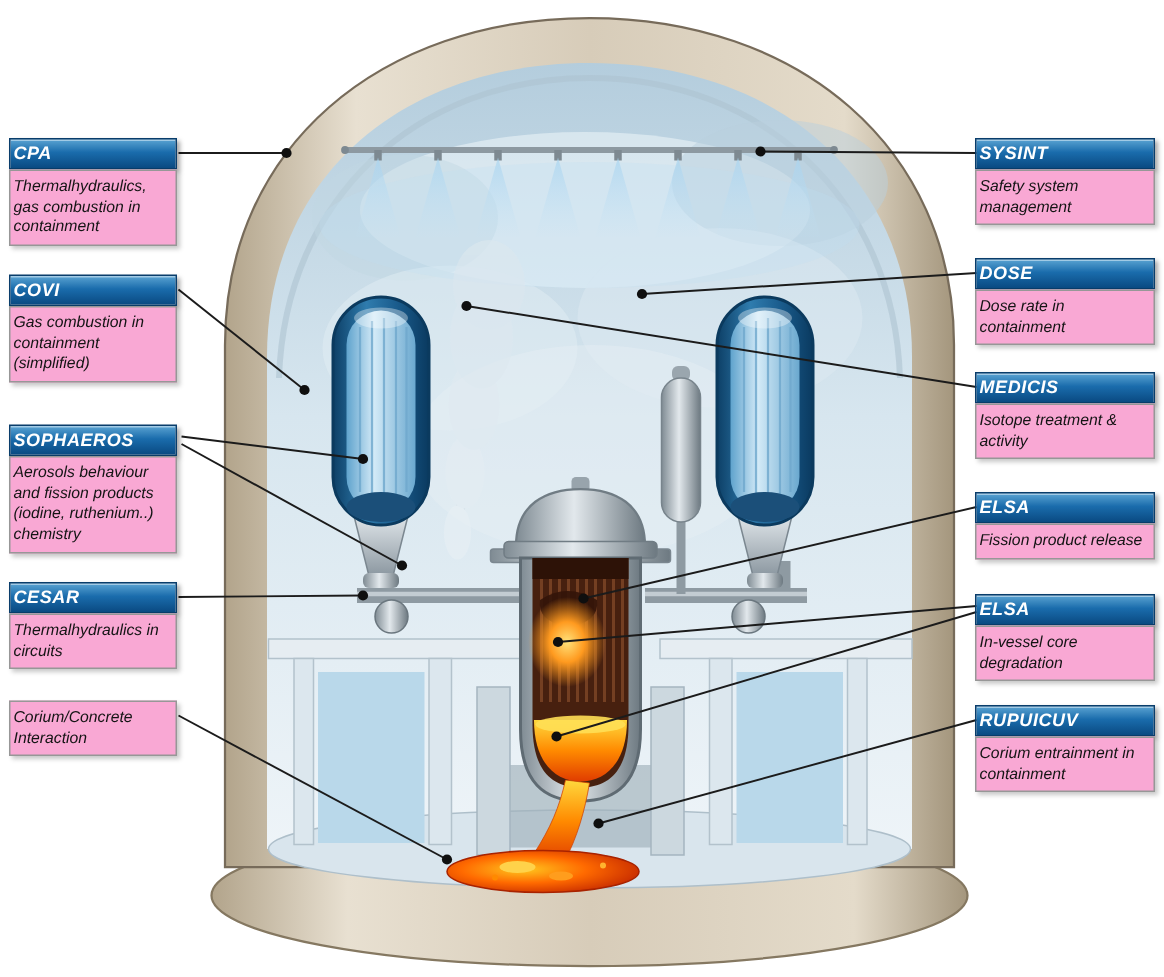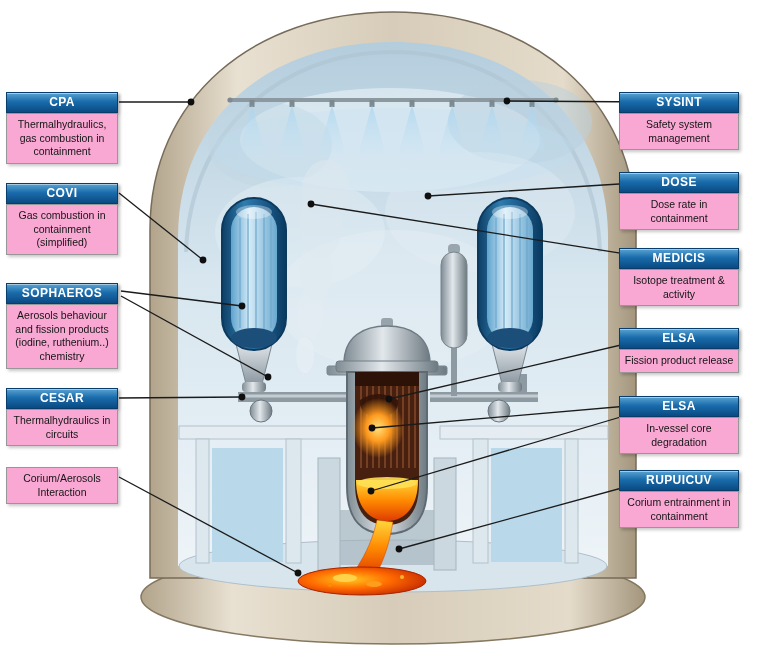--- a/index.html
+++ b/index.html
@@ -3,23 +3,23 @@
 <meta charset="utf-8">
 <style>
   html,body{margin:0;padding:0;background:#ffffff;}
   .stage{
     position:relative;width:776px;height:651px;overflow:hidden;
     font-family:"Liberation Sans",sans-serif;background:#ffffff;
   }
   .stage svg{position:absolute;left:0;top:0;}
   #illustration{z-index:1;}
   #leaders{z-index:2;pointer-events:none;}
-  .label{position:absolute;z-index:3;text-align:center;}
+  .label{position:absolute;z-index:3;text-align:left;font-style:italic;}
   .label.left{left:6px;width:112px;}
-  .label.right{left:619px;width:120px;}
+  .label.right{left:650px;width:120px;}
   .label .hdr{
     color:#ffffff;font-weight:bold;font-size:12px;letter-spacing:.4px;
     padding:2px 2px 3px;line-height:14px;
     background:linear-gradient(180deg,#5aa3d2 0%,#1a6cac 45%,#0a4a82 100%);
     border:1px solid #093d6b;
     box-shadow:inset 0 1px 0 rgba(255,255,255,.45), 2px 2px 3px rgba(0,0,0,.35);
   }
   .label .bdy{
     background:#f9a8d4;border:1px solid #979797;color:#141414;
     font-size:10.5px;line-height:1.3;padding:4px 2px;
@@ -283,21 +283,21 @@
   </div>
   <div class="label left" style="top:183px">
     <div class="hdr">COVI</div>
     <div class="bdy">Gas combustion in containment (simplified)</div>
   </div>
   <div class="label left" style="top:388px">
     <div class="hdr">CESAR</div>
     <div class="bdy">Thermalhydraulics in circuits</div>
   </div>
   <div class="label left" style="top:467px">
-    <div class="bdy">Corium/Aerosols Interaction</div>
+    <div class="bdy">Corium/Concrete Interaction</div>
   </div>
 
   <div class="label right" style="top:92px">
     <div class="hdr">SYSINT</div>
     <div class="bdy">Safety system management</div>
   </div>
   <div class="label right" style="top:172px">
     <div class="hdr">DOSE</div>
     <div class="bdy">Dose rate in containment</div>
   </div>

